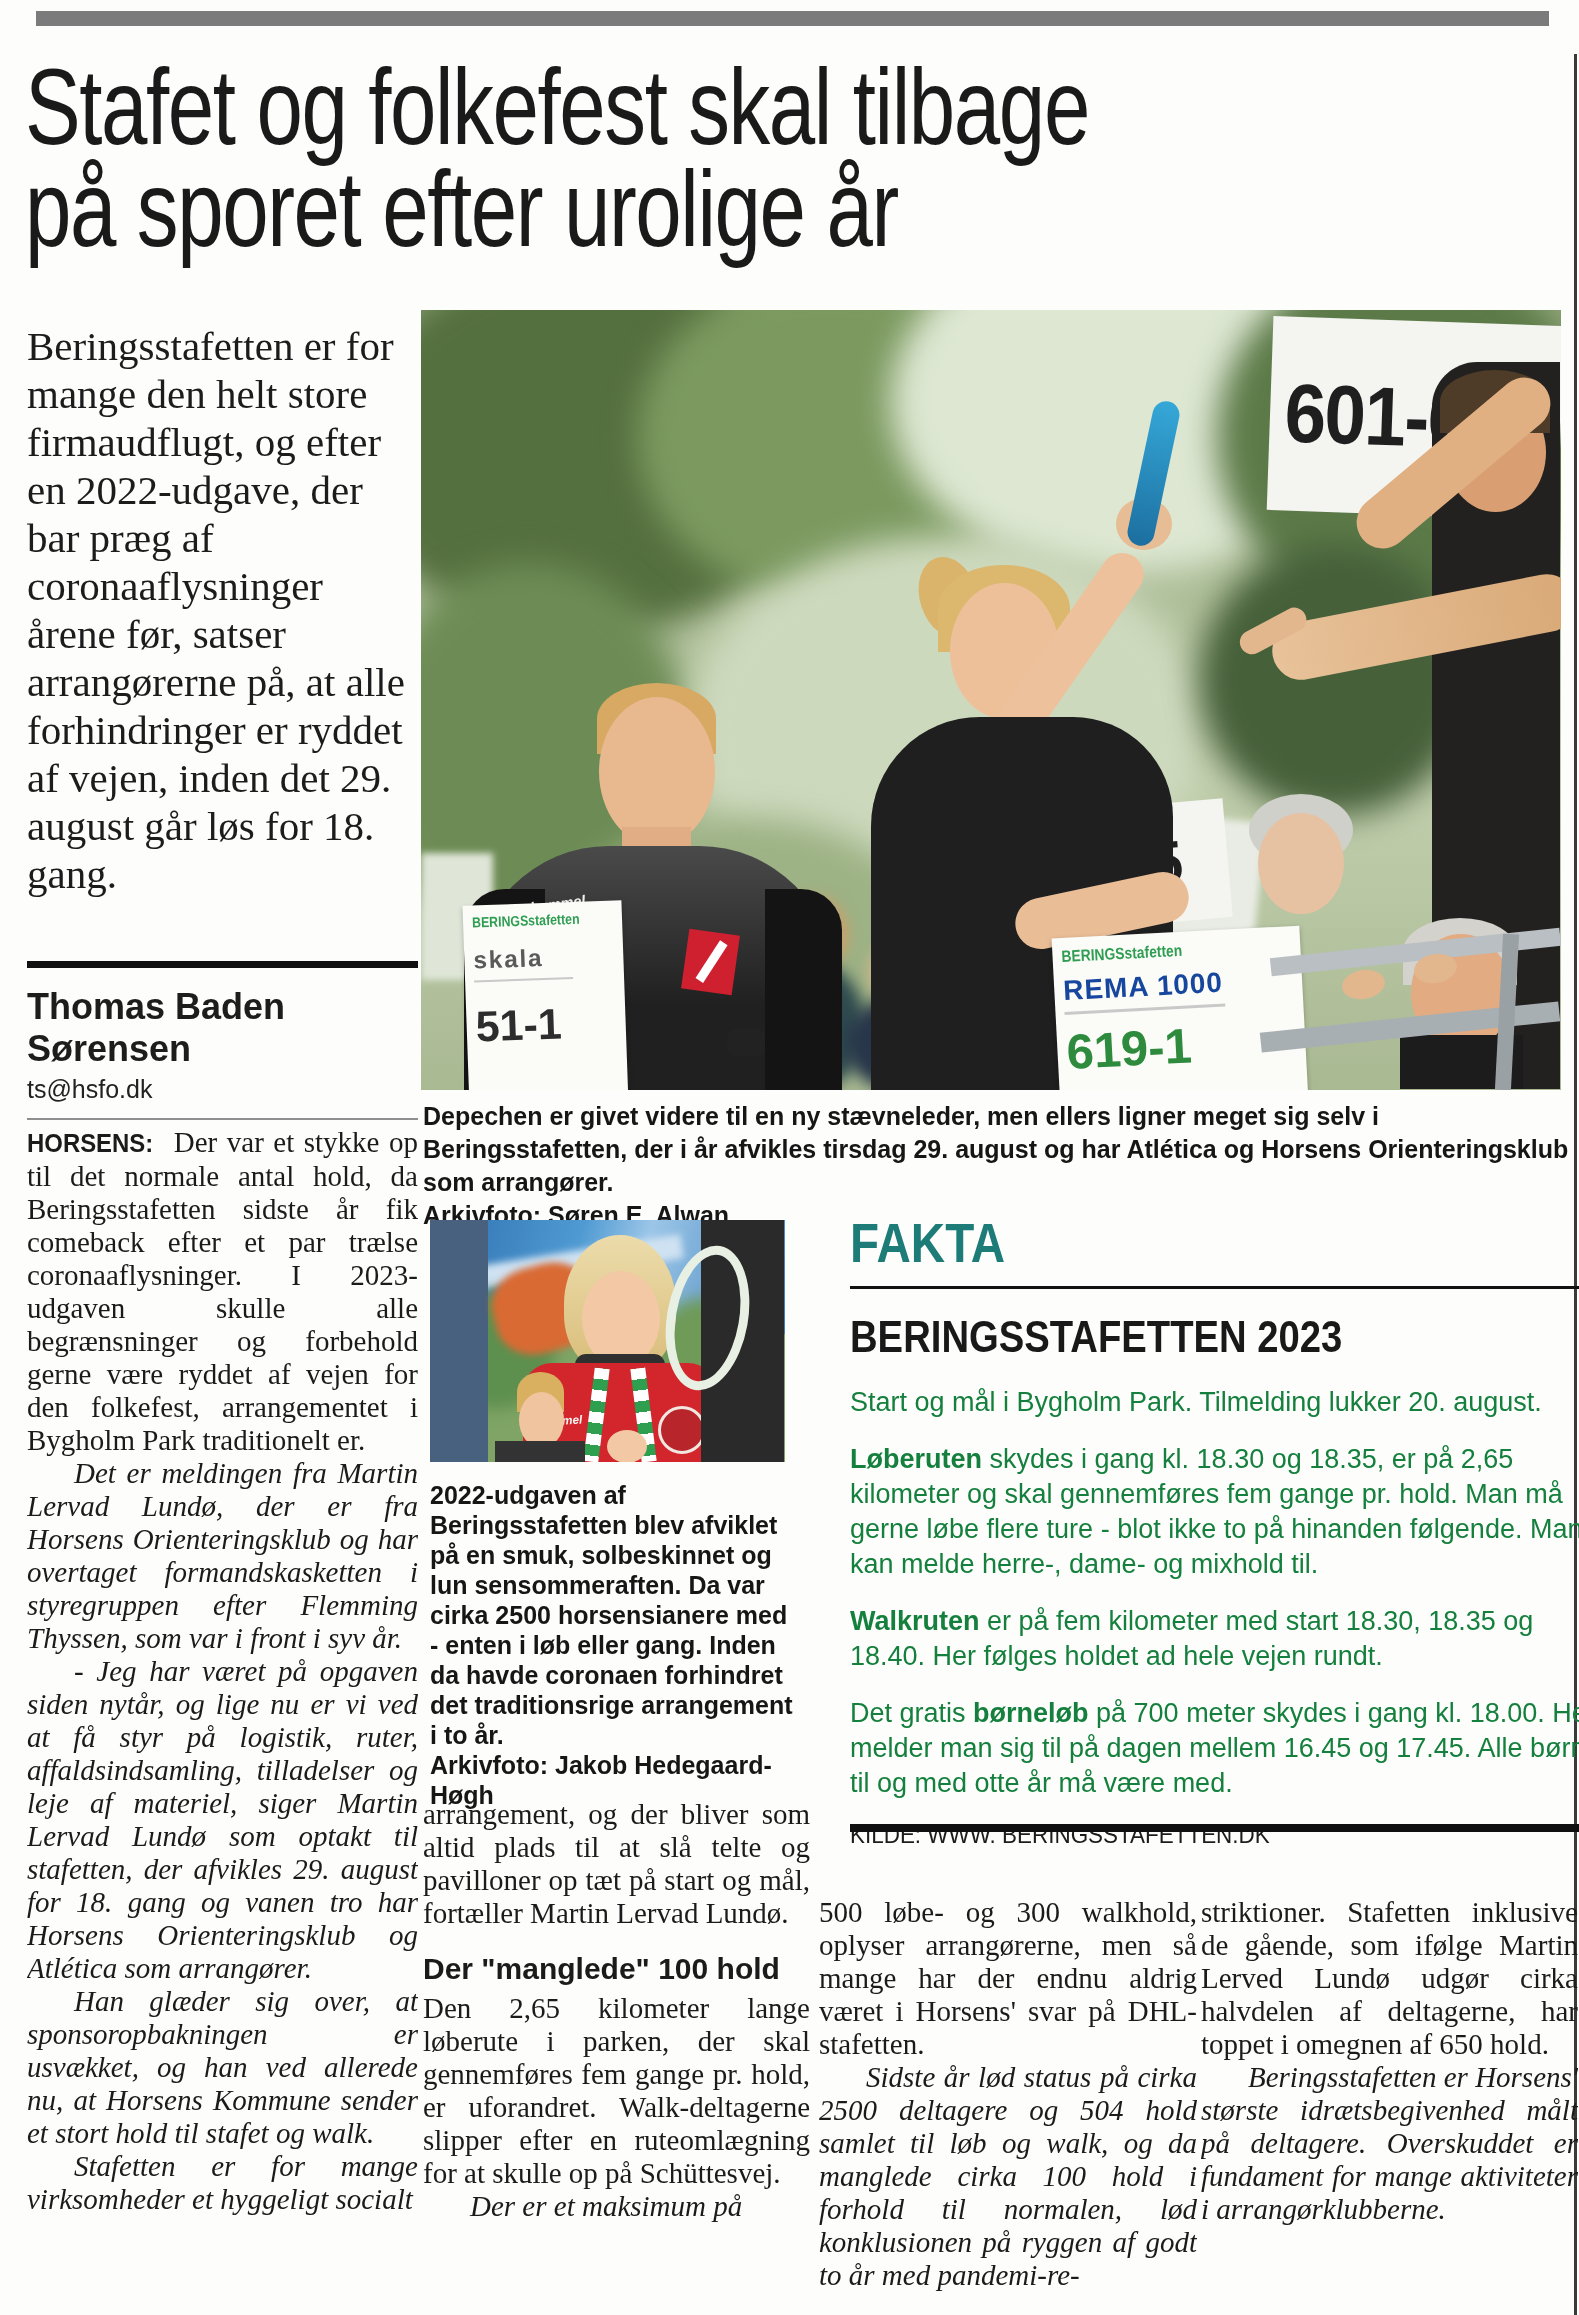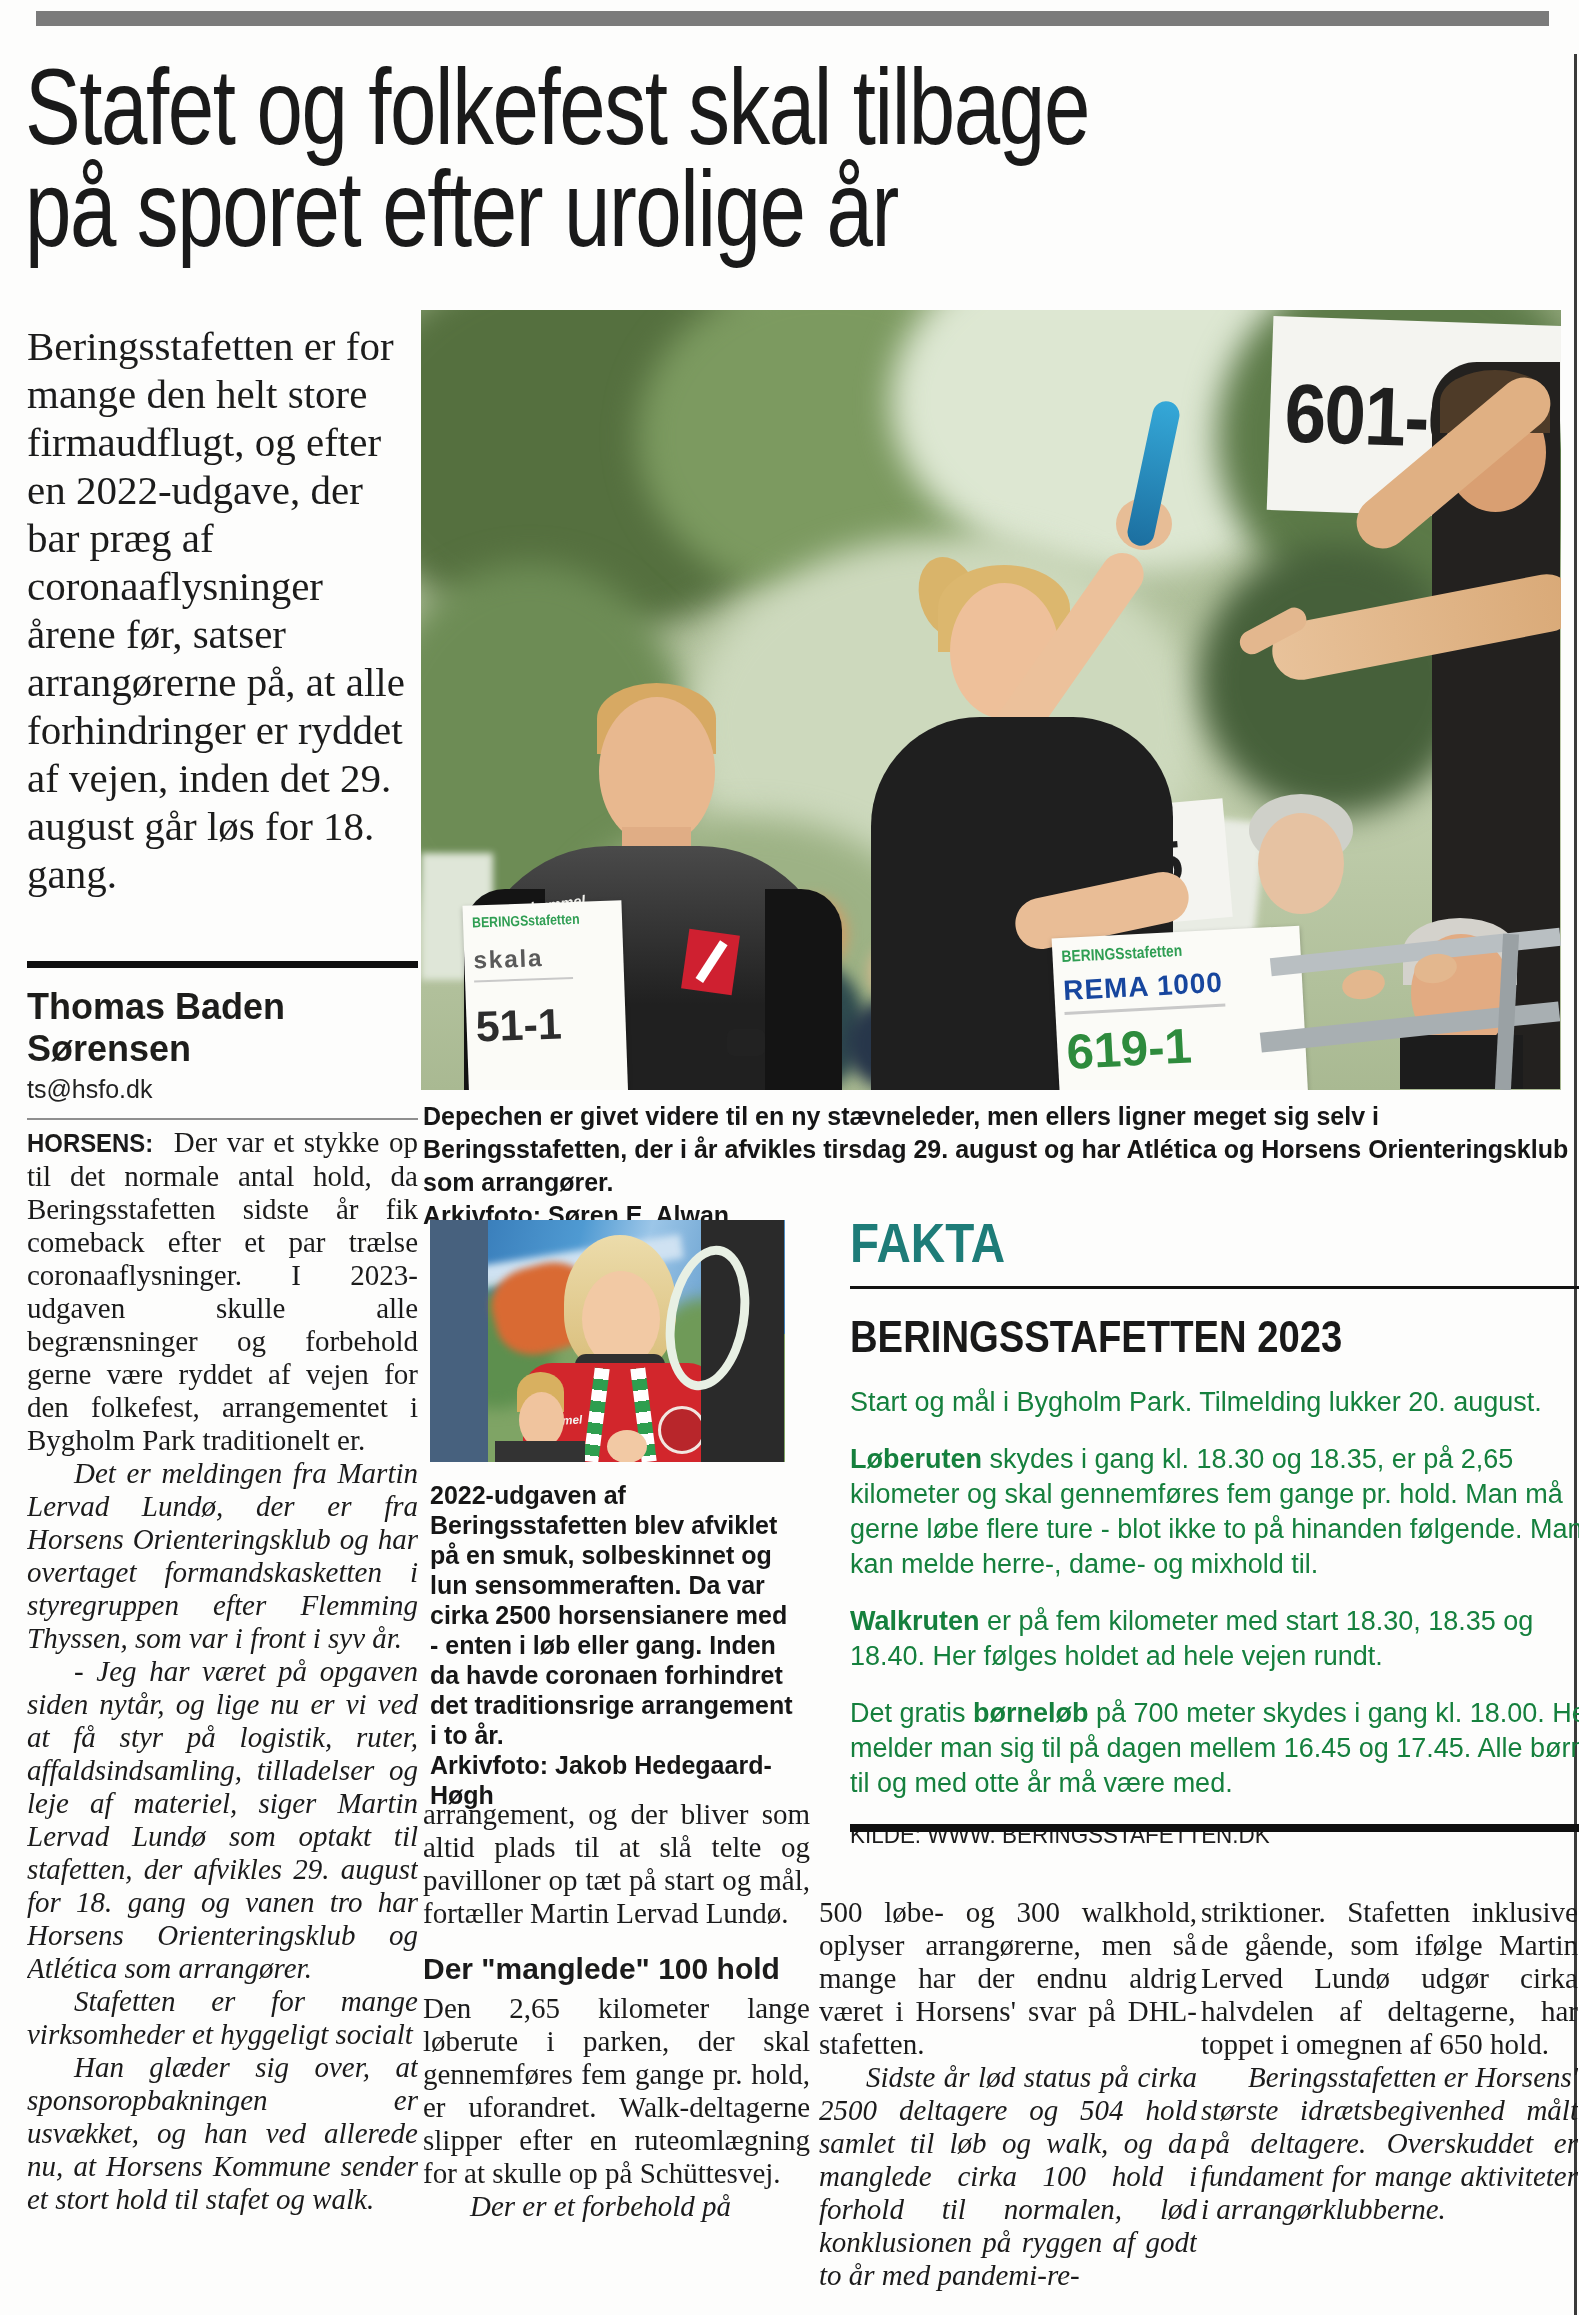--- a/index.html
+++ b/index.html
@@ -222,29 +222,29 @@
     <p class="fakta-p"><b>Walkruten</b><span> er på fem kilometer med start 18.30, 18.35 og 18.40. Her følges holdet ad hele vejen rundt.</span></p>
     <p class="fakta-p"><span>Det gratis </span><b>børneløb</b><span> på 700 meter skydes i gang kl. 18.00. Her melder man sig til på dagen mellem 16.45 og 17.45. Alle børn til og med otte år må være med.</span></p>
     <div class="fakta-source">KILDE: WWW. BERINGSSTAFETTEN.DK</div>
     <div class="fakta-rule-bottom"></div>
   </div>
 
   <div class="body-serif col1">
     <p><span class="lead-in">HORSENS:</span><span> Der var et stykke op til det normale antal hold, da Beringsstafetten sidste år fik comeback efter et par trælse coronaaflysninger. I 2023-udgaven skulle alle begrænsninger og forbehold gerne være ryddet af vejen for den folkefest, arrangementet i Bygholm Park traditionelt er.</span></p>
     <p class="indent">Det er meldingen fra Martin Lervad Lundø, der er fra Horsens Orienteringsklub og har overtaget formandskasketten i styregruppen efter Flemming Thyssen, som var i front i syv år.</p>
     <p class="indent">- Jeg har været på opgaven siden nytår, og lige nu er vi ved at få styr på logistik, ruter, affaldsindsamling, tilladelser og leje af materiel, siger Martin Lervad Lundø som optakt til stafetten, der afvikles 29. august for 18. gang og vanen tro har Horsens Orienteringsklub og Atlética som arrangører.</p>
+    <p class="indent">Han glæder sig over, at sponsoropbakningen er usvækket, og han ved allerede nu, at Horsens Kommune sender et stort hold til stafet og walk.</p>
     <p class="indent">Stafetten er for mange virksomheder et hyggeligt socialt</p>
-    <p class="indent">Han glæder sig over, at sponsoropbakningen er usvækket, og han ved allerede nu, at Horsens Kommune sender et stort hold til stafet og walk.</p>
   </div>
 
   <div class="body-serif col2t">
     <p>arrangement, og der bliver som altid plads til at slå telte og pavilloner op tæt på start og mål, fortæller Martin Lervad Lundø.</p>
     <div class="subhead">Der "manglede" 100 hold</div>
     <p>Den 2,65 kilometer lange løberute i parken, der skal gennemføres fem gange pr. hold, er uforandret. Walk-deltagerne slipper efter en ruteomlægning for at skulle op på Schüttesvej.</p>
-    <p class="indent">Der er et forbehold på</p>
+    <p class="indent">Der er et maksimum på</p>
   </div>
 
   <div class="body-serif col3">
     <p>500 løbe- og 300 walkhold, oplyser arrangørerne, men så mange har der endnu aldrig været i Horsens' svar på DHL-stafetten.</p>
     <p class="indent">Sidste år lød status på cirka 2500 deltagere og 504 hold samlet til løb og walk, og da manglede cirka 100 hold i forhold til normalen, lød konklusionen på ryggen af godt to år med pandemi-re-</p>
   </div>
 
   <div class="body-serif col4">
     <p>striktioner. Stafetten inklusive de gående, som ifølge Martin Lerved Lundø udgør cirka halvdelen af deltagerne, har toppet i omegnen af 650 hold.</p>
     <p class="indent">Beringsstafetten er Horsens' største idrætsbegivenhed målt på deltagere. Overskuddet er fundament for mange aktiviteter i arrangørklubberne.</p>

